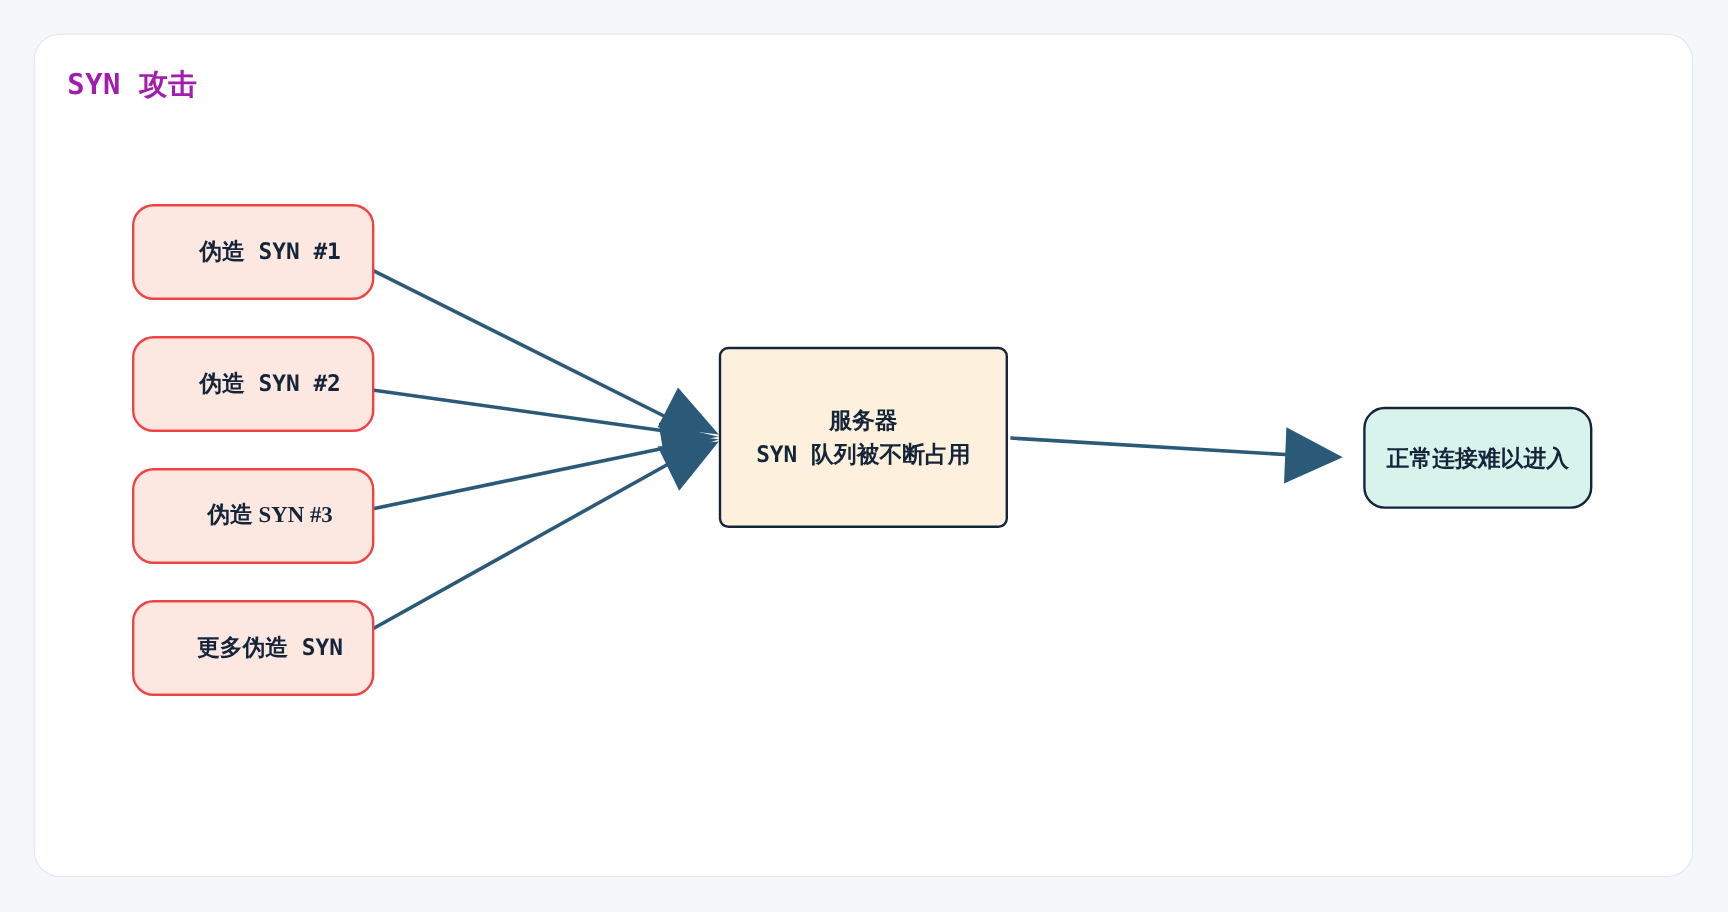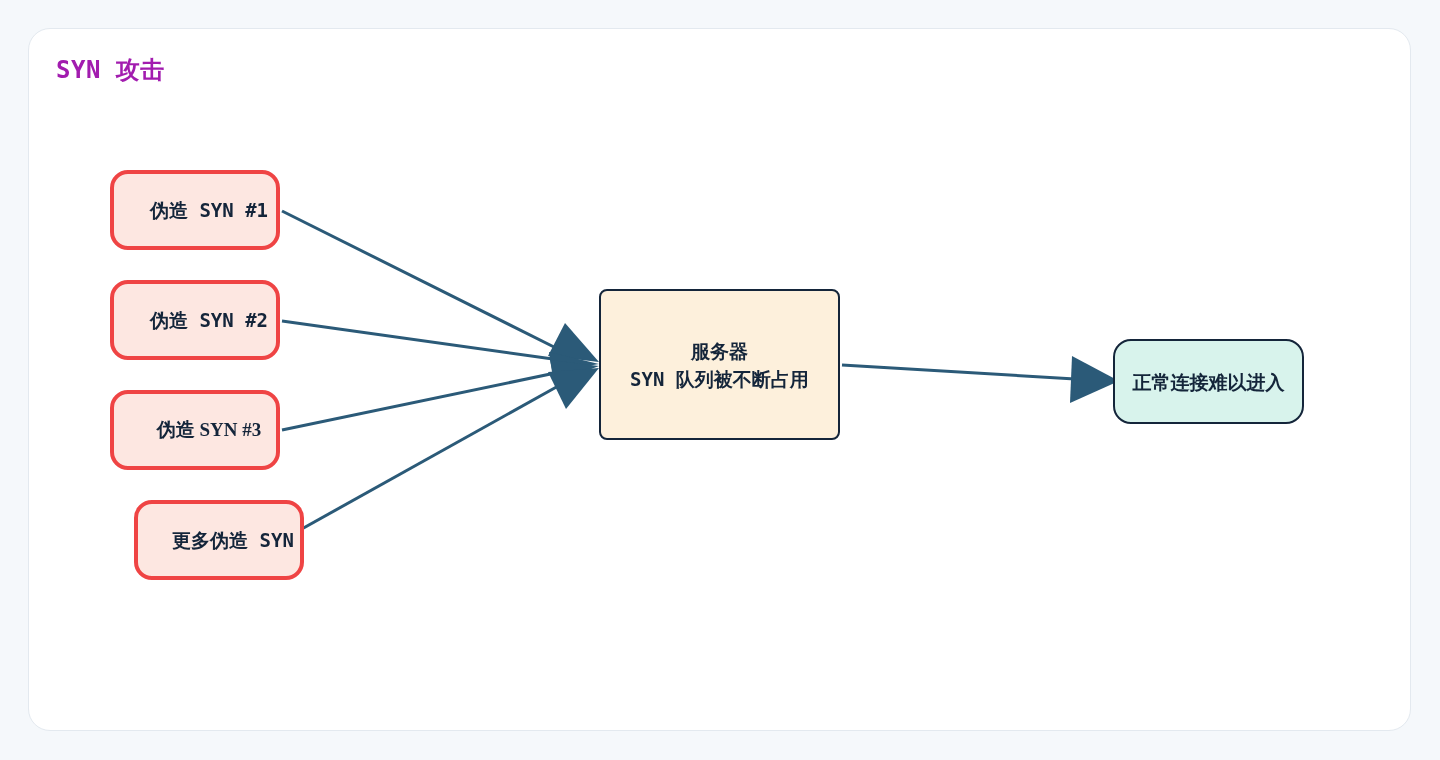--- a/index.html
+++ b/index.html
@@ -4,23 +4,23 @@
 <style>
   html, body { margin:0; padding:0; }
   body { width:1440px; height:760px; background:#f5f8fb; position:relative; overflow:hidden;
          font-family:"DejaVu Sans Mono","Liberation Mono",monospace; }
   .card { position:absolute; left:28px; top:28px; width:1383px; height:703px; background:#ffffff;
           border:1px solid #e3e9ef; border-radius:22px; box-sizing:border-box; }
   .title { position:absolute; left:56px; top:54px; font-size:24px; font-weight:bold; color:#a21caf; letter-spacing:0.5px; }
   svg { position:absolute; left:0; top:0; }
   .node { position:absolute; box-sizing:border-box; display:flex; align-items:center; justify-content:center;
           text-align:center; font-weight:bold; color:#14253a; font-size:19px; line-height:28px; white-space:pre-line; }
-  .src { background:#fde7e1; border:4px solid #ef4444; border-radius:18px; width:170px; height:80px; left:110px;padding-left:28px; }
+  .src { background:#fde7e1; border:2px solid #ef4444; border-radius:18px; width:202px; height:80px; left:110px;padding-left:28px; }
   .srv { background:#fdf0dc; border:2px solid #14253a; border-radius:8px; left:599px; top:289px; width:241px; height:151px; }
-  .res { background:#d8f3ec; border:2px solid #14253a; border-radius:18px; left:1113px; top:339px; width:191px; height:85px; }
+  .res { background:#d8f3ec; border:2px solid #14253a; border-radius:18px; left:1136px; top:339px; width:191px; height:85px; }
 </style>
 </head>
 <body>
 
 <div class="card"></div>
 <div class="title">SYN 攻击</div>
 
 <svg width="1440" height="760">
   <g stroke="#2b5a78" stroke-width="3" fill="none">
     <line x1="282" y1="211" x2="560" y2="350"></line>
@@ -34,16 +34,16 @@
     <polygon points="599,364 549,352 552,372"></polygon>
     <polygon points="599,366 550,360 555,383"></polygon>
     <polygon points="599,368 548,372 566,409"></polygon>
     <polygon points="1119,381 1072,356 1070,403"></polygon>
   </g>
 </svg>
 
 <div class="node src" style="top:170px;">伪造 SYN #1</div>
 <div class="node src" style="top:280px;text-align:center;">伪造 SYN #2</div>
 <div class="node src" style="top:390px;font-family:Liberation Serif, serif;">伪造 SYN #3</div>
-<div class="node src" style="top:500px;margin-left:24px;">更多伪造 SYN</div>
+<div class="node src" style="top:500px;">更多伪造 SYN</div>
 <div class="node srv">服务器
 SYN 队列被不断占用</div>
 <div class="node res">正常连接难以进入</div>
 
 </body></html>

